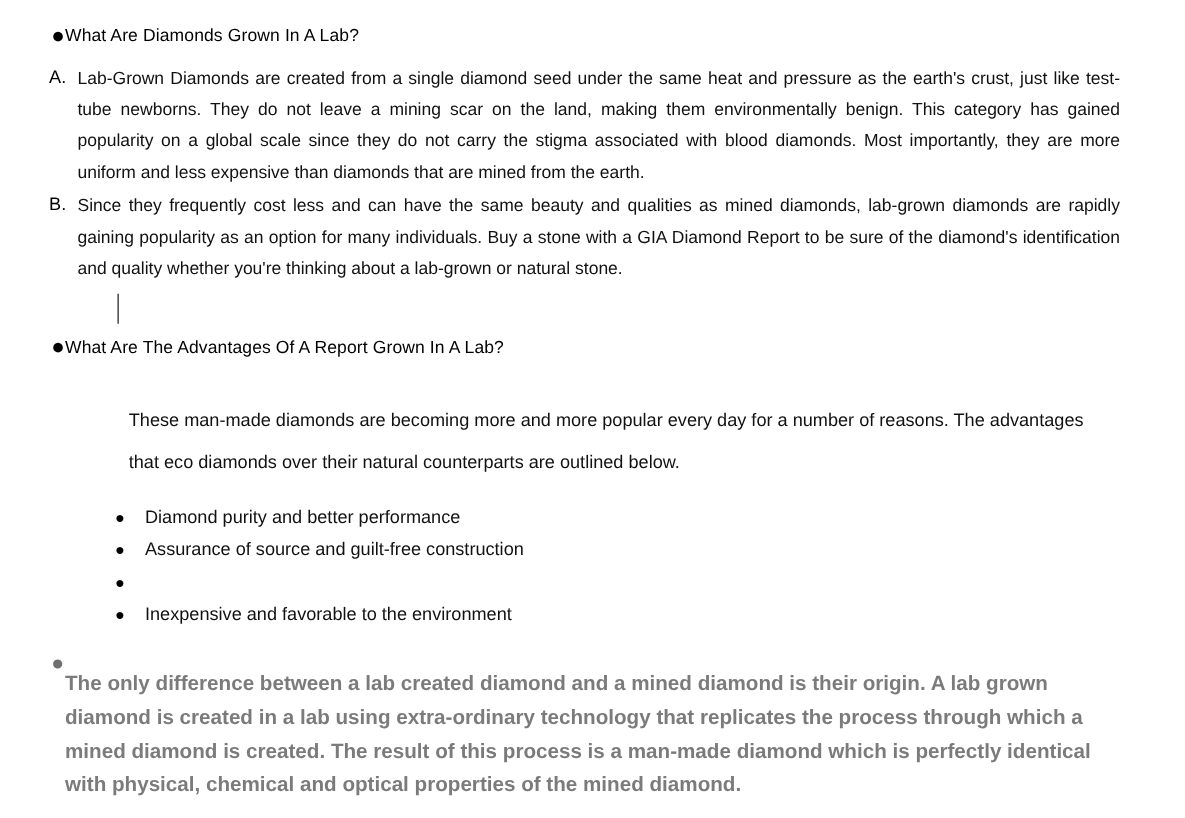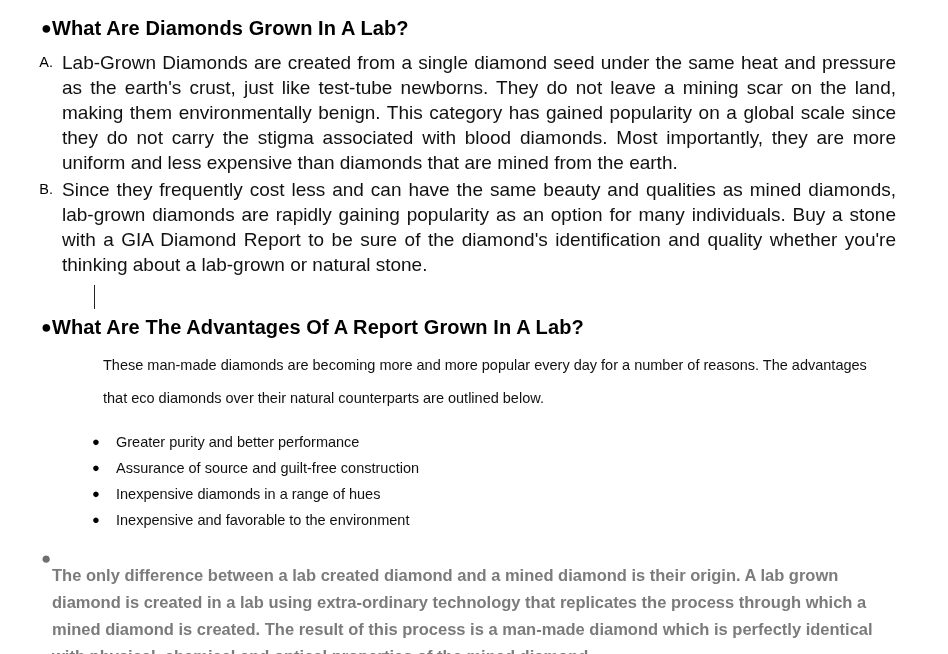--- a/index.html
+++ b/index.html
@@ -32,22 +32,22 @@
   .heading-row .bullet {
     width: 22px;
     flex: 0 0 22px;
     font-size: 18px;
     line-height: 28px;
     text-align: left;
     padding-left: 11px;
     box-sizing: border-box;
   }
   .heading-text {
-    font-size: 20px;
-    font-weight: bold;
+    font-size: 14px;
+    font-weight: normal;
     line-height: 28px;
     letter-spacing: 0.1px;
     text-align: right;
   }
 
   
   .alpha-list {
     margin: 8px 0 0 0;
     padding: 0;
     list-style: none;
@@ -62,21 +62,21 @@
     width: 32px;
     text-align: right;
     padding-right: 9px;
     box-sizing: border-box;
     font-size: 14.5px;
     line-height: 25px;
     color: #000;
   }
   .alpha-body {
     flex: 1 1 auto;
-    font-size: 19px;
+    font-size: 14px;
     line-height: 25px;
     text-align: justify;
     padding-right: 22px;
     color: #111;
   }
 
   
   .caret-line {
     height: 30px;
     position: relative;
@@ -86,21 +86,21 @@
     position: absolute;
     left: 64px;
     top: 2px;
     width: 1px;
     height: 24px;
     background: #222;
   }
 
   
   .intro-para {
-    margin: 8px 0 0 0;
+    margin: 30px 0 0 0;
     padding-left: 73px;
     padding-right: 36px;
     font-size: 14.5px;
     line-height: 33px;
     color: #111;
   }
 
   
   .inner-list {
     margin: 14px 0 0 0;
@@ -179,29 +179,28 @@
   <div class="heading-row">
     <span class="bullet">●</span>
     <span class="heading-text">What Are The Advantages Of A Report Grown In A Lab?</span>
   </div>
 
   <p class="intro-para">These man-made diamonds are becoming more and more popular every day for a number of reasons. The advantages that eco diamonds over their natural counterparts are outlined below.</p>
 
   <ul class="inner-list">
     <li class="inner-item">
       <span class="dot">●</span>
-      <span class="txt">Greater purity and better performance</span>
+      <span class="txt">Diamond purity and better performance</span>
     </li>
     <li class="inner-item">
       <span class="dot">●</span>
       <span class="txt">Assurance of source and guilt-free construction</span>
     </li>
     <li class="inner-item">
       <span class="dot">●</span>
-      <span class="txt">Inexpensive diamonds in a range of hues</span>
     </li>
     <li class="inner-item">
       <span class="dot">●</span>
       <span class="txt">Inexpensive and favorable to the environment</span>
     </li>
   </ul>
 
   <div class="grey-row">
     <span class="bullet">●</span>
     <p class="grey-para">The only difference between a lab created diamond and a mined diamond is their origin. A lab grown diamond is created in a lab using extra-ordinary technology that replicates the process through which a mined diamond is created. The result of this process is a man-made diamond which is perfectly identical with physical, chemical and optical properties of the mined diamond.</p>

